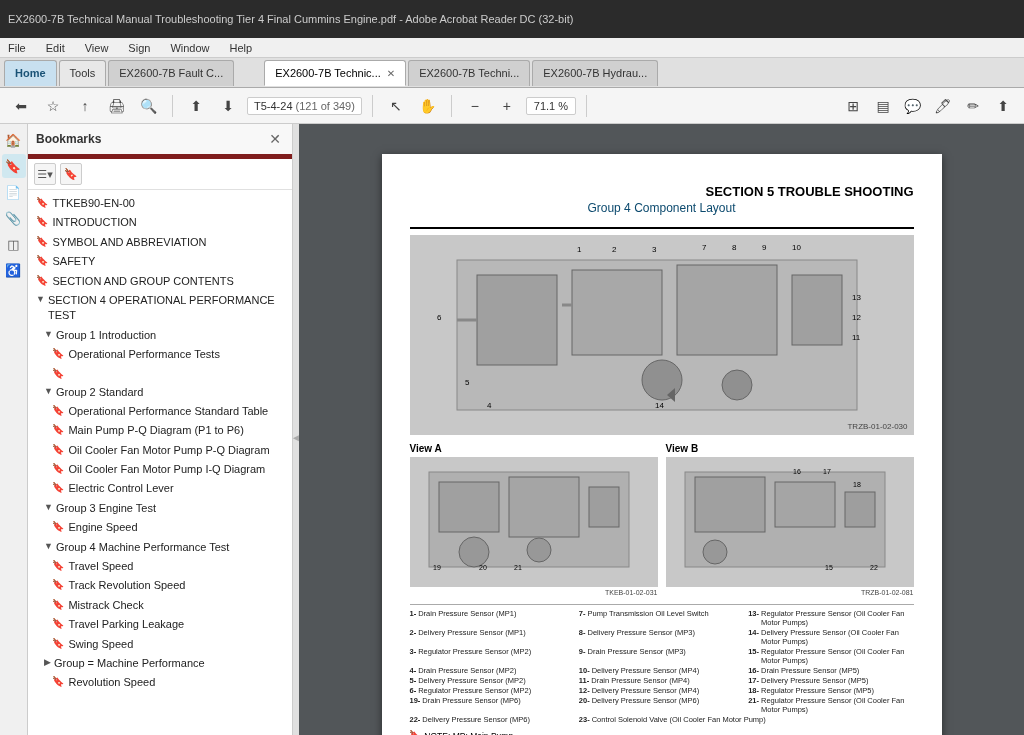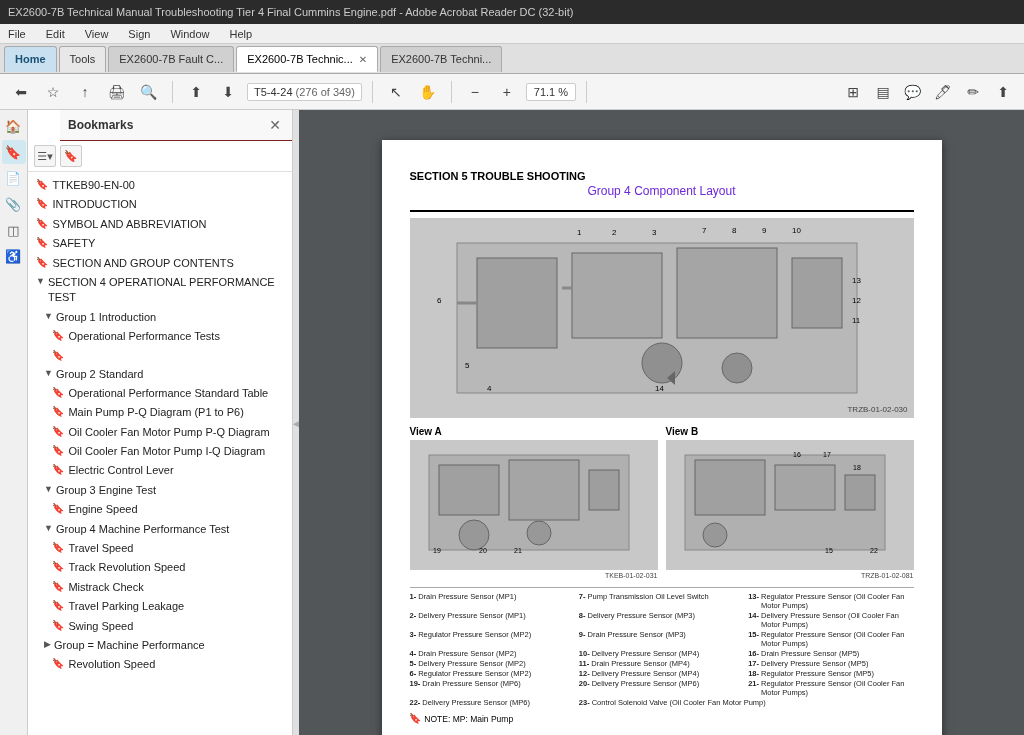--- a/index.html
+++ b/index.html
@@ -6,21 +6,21 @@
     body { font-family: Arial, sans-serif; font-size: 12px; background: #525659; width: 1024px; height: 735px; overflow: hidden; }
 
     
     .title-bar {
       background: #2b2b2b;
       color: #ccc;
       font-size: 11px;
       padding: 3px 8px;
       display: flex;
       align-items: center;
-      height: 24px;
+      height: 38px;
     }
 
     
     .menu-bar {
       background: #f0f0f0;
       display: flex;
       align-items: center;
       height: 20px;
       border-bottom: 1px solid #ccc;
       padding: 0 4px;
@@ -59,20 +59,21 @@
       display: flex;
       align-items: center;
       gap: 4px;
       height: 26px;
     }
     .tab.active {
       background: #fff;
       border-bottom: 1px solid #fff;
       margin-bottom: -1px;
       color: #000;
+      margin-left: 28px;
     }
     .tab.home {
       background: #c8e0f0;
       color: #1a5276;
       font-weight: bold;
     }
     .tab.tools-tab {
       background: #e8e8e8;
     }
     .tab-close {
@@ -171,23 +172,22 @@
       border-right: 1px solid #ccc;
       display: flex;
       flex-direction: column;
       overflow: hidden;
     }
     .bookmarks-header {
       display: flex;
       align-items: center;
       justify-content: space-between;
       padding: 6px 8px;
-      border-bottom: 1px solid #7f1d1d;
+      border-bottom: 5px solid #7f1d1d;
       background: #f8f8f8;
-      margin-left: 32px;
     }
     .bookmarks-title {
       font-weight: bold;
       font-size: 12px;
       color: #333;
     }
     .bookmarks-close {
       cursor: pointer;
       font-size: 14px;
       color: #666;
@@ -275,30 +275,30 @@
     .pdf-page {
       background: #fff;
       width: 560px;
       min-height: 600px;
       box-shadow: 0 2px 8px rgba(0,0,0,0.5);
       padding: 30px 28px;
       position: relative;
     }
 
     .pdf-section-title {
-      text-align: left;
-      font-size: 11px;
+      text-align: right;
+      font-size: 13px;
       font-weight: bold;
       margin-bottom: 2px;
       color: #000;
     }
     .pdf-section-subtitle {
       text-align: center;
       font-size: 12px;
-      color: #6d28d9;
+      color: #0c4a6e;
       margin-bottom: 12px;
     }
     .pdf-divider {
       border: none;
       border-top: 2px solid #000;
       margin: 6px 0;
     }
 
     .pdf-diagram-area {
       background: #c8c8c8;
@@ -399,32 +399,35 @@
   <div class="tab">
     <span>EX2600-7B Fault C...</span>
   </div>
   <div class="tab active">
     <span>EX2600-7B Technic...</span>
     <span class="tab-close">✕</span>
   </div>
   <div class="tab">
     <span>EX2600-7B Techni...</span>
   </div>
+  <div class="tab">
+    <span>EX2600-7B Hydrau...</span>
+  </div>
 </div>
 
 <div class="toolbar">
   <div class="toolbar-btn">⬅</div>
   <div class="toolbar-btn">☆</div>
   <div class="toolbar-btn">↑</div>
   <div class="toolbar-btn">🖨</div>
   <div class="toolbar-btn">🔍</div>
   <div class="toolbar-sep"></div>
   <div class="toolbar-btn">⬆</div>
   <div class="toolbar-btn">⬇</div>
-  <div class="page-info"><span>T5-4-24  </span><span style="color: rgb(102, 102, 102);">(276 of 349)</span></div>
+  <div class="page-info"><span>T5-4-24  </span><span style="color: rgb(102, 102, 102);">(121 of 349)</span></div>
   <div class="toolbar-sep"></div>
   <div class="toolbar-btn">↖</div>
   <div class="toolbar-btn">✋</div>
   <div class="toolbar-sep"></div>
   <div class="toolbar-btn">−</div>
   <div class="toolbar-btn">+</div>
   <div class="zoom-info">71.1 %</div>
   <div class="toolbar-sep"></div>
   <div class="toolbar-right">
     <div class="toolbar-btn">⊞</div>

